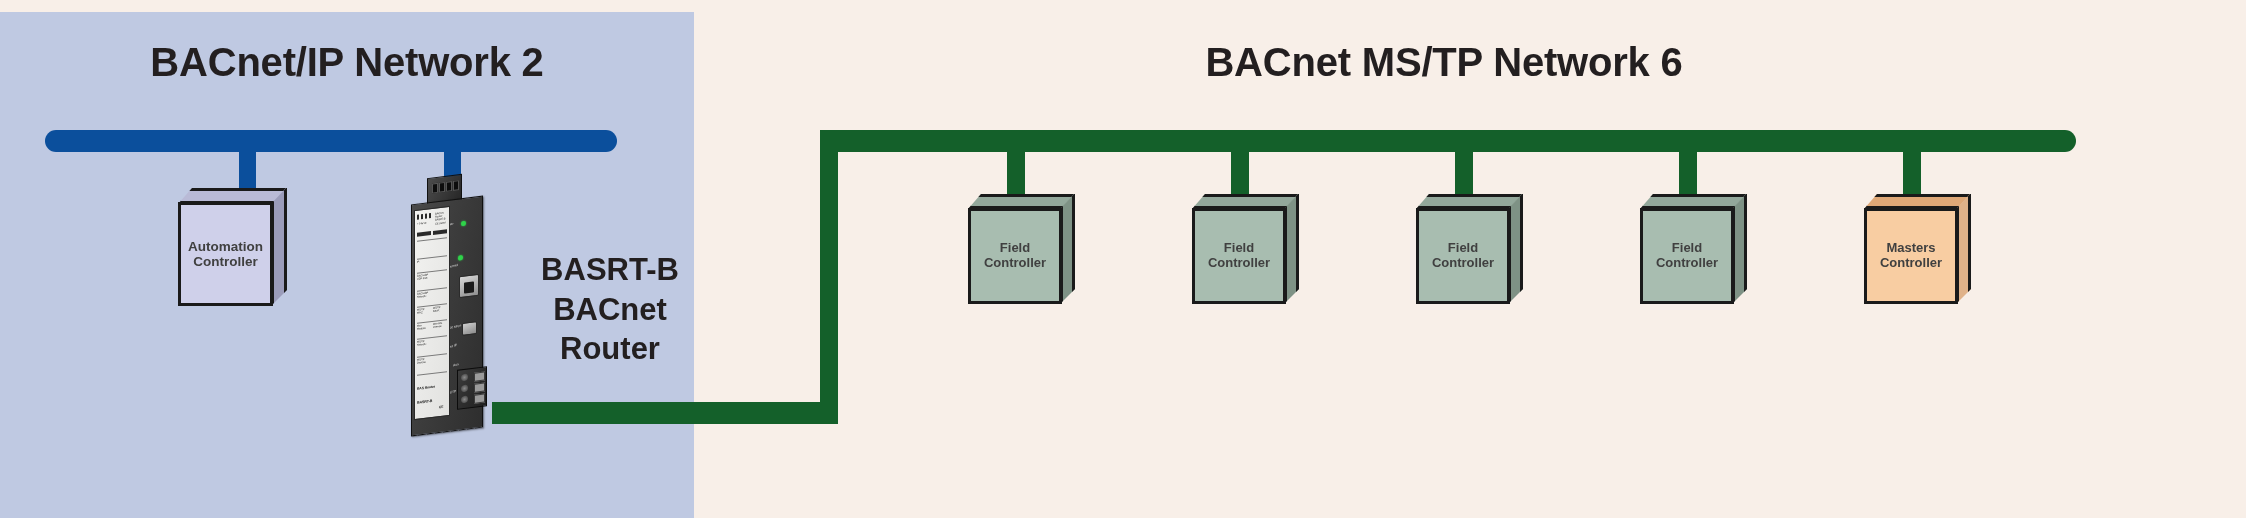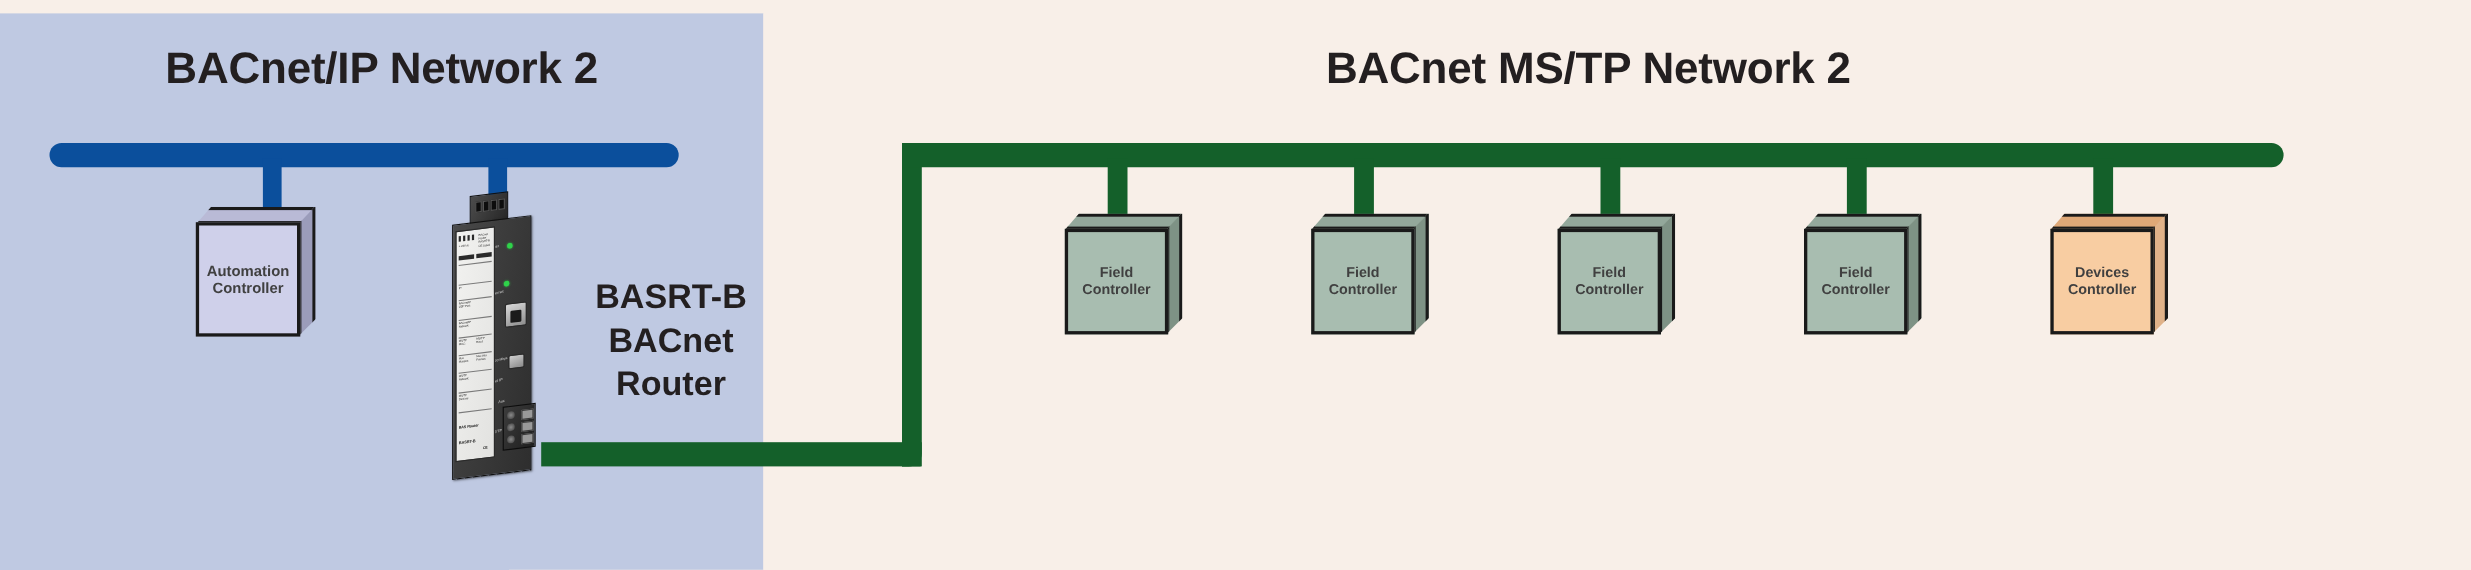--- a/index.html
+++ b/index.html
@@ -121,21 +121,21 @@
 </style>
 </head>
 <body>
 
 <div id="stage">
 
   <div class="zone" id="zone-ip"></div>
   <div class="zone" id="zone-mstp"></div>
 
   <div class="net-title" id="title-ip">BACnet/IP Network 2</div>
-  <div class="net-title" id="title-mstp">BACnet MS/TP Network 2</div>
+  <div class="net-title" id="title-mstp">BACnet MS/TP Network 6</div>
 
   <div class="bus" id="bus-ip"></div>
   <div class="drop drop-ip" style="left:239px;top:132px;height:58px;"></div>
   <div class="drop drop-ip" style="left:444px;top:132px;height:42px;"></div>
 
   <div class="box3d" style="left:178px;top:176px;width:130px;height:118px;">
     <div class="box-top" style="left:0;top:0;width:108px;height:16px;background:#b9bad6;
                 clip-path:polygon(14px 0, 108px 0, 94px 16px, 0 16px);"></div>
     <div class="box-side" style="left:93px;top:0;width:16px;height:118px;background:#9b9cba;
                 clip-path:polygon(15px 0, 16px 0, 16px 102px, 0 118px, 0 16px);"></div>
@@ -290,19 +290,19 @@
     </div>
   </div>
 
   <div class="box3d" style="left:1864px;top:182px;width:118px;height:110px;">
     <div class="box-top" style="left:0;top:0;width:106px;height:15px;background:#dfa877;
          clip-path:polygon(13px 0, 106px 0, 93px 15px, 0 15px);"></div>
     <div class="box-side" style="left:92px;top:0;width:15px;height:110px;background:#e0b289;
          clip-path:polygon(14px 0, 15px 0, 15px 95px, 0 110px, 0 15px);"></div>
     <div class="box-face" style="left:0;top:14px;width:94px;height:96px;background:#f8cda2;font-size:13px;">
       <span>
-        <span>Devices</span><br>
+        <span>Masters</span><br>
         <span>Controller</span>
       </span>
     </div>
   </div>
 
 </div>
 
 </body></html>

